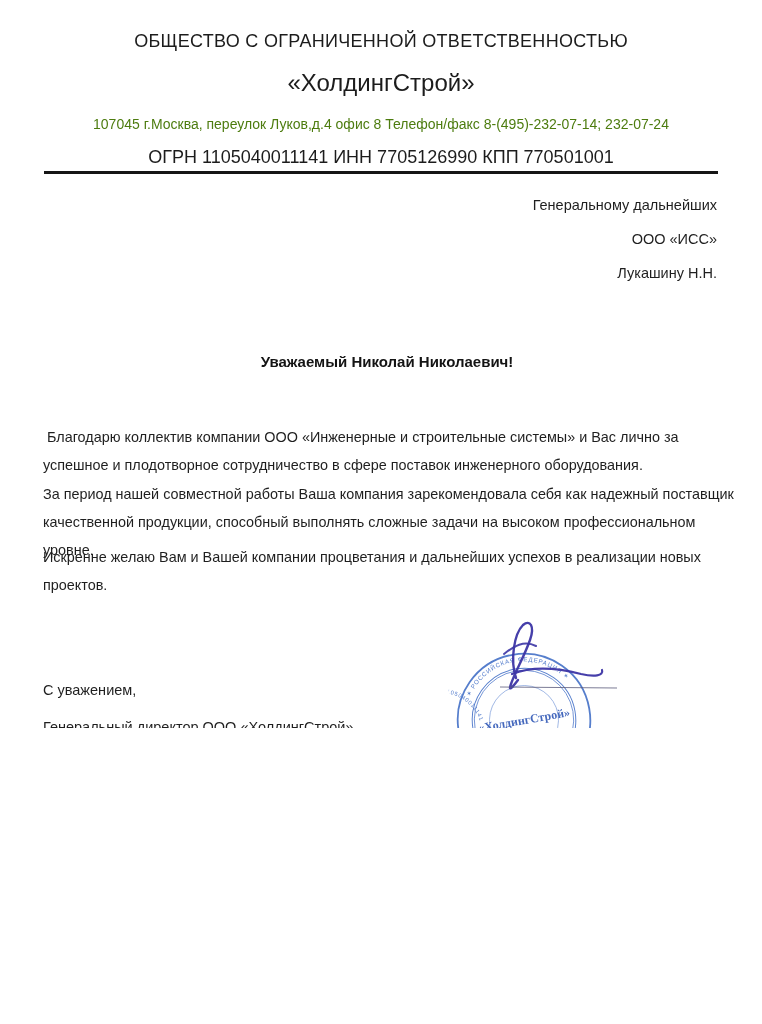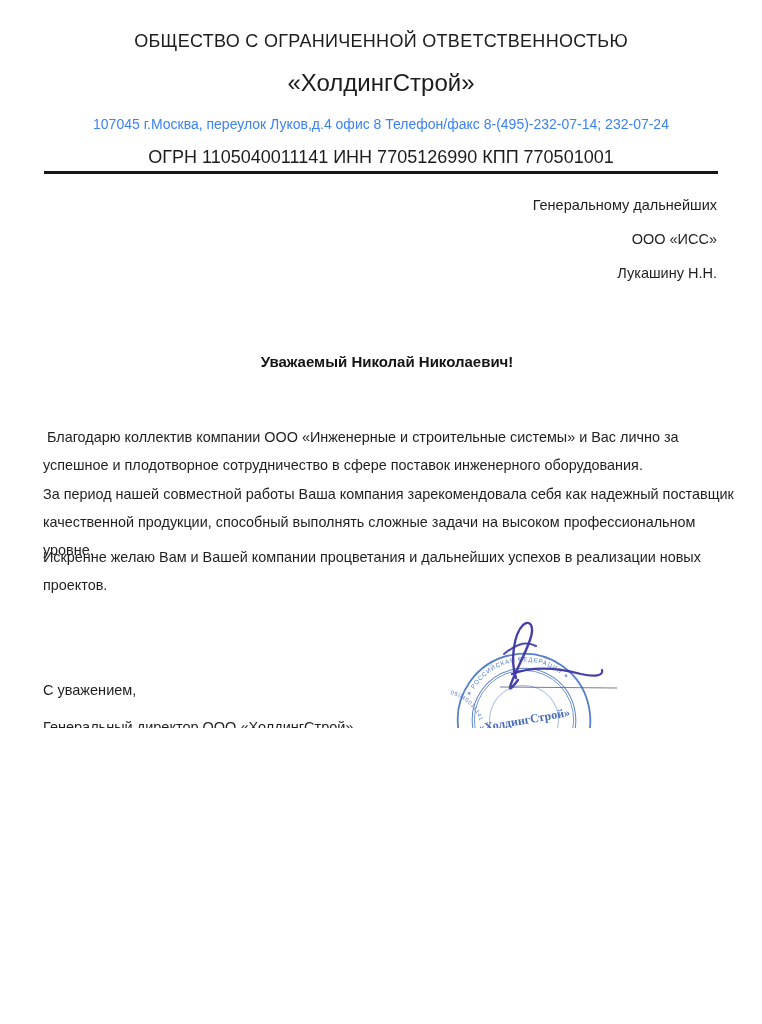--- a/index.html
+++ b/index.html
@@ -21,21 +21,21 @@
     font-size: 18px; letter-spacing: 0.3px; color: #1c1c1c;
   }
   .org-name {
     position: absolute; top: 69px; left: 0; right: 0;
     text-align: center;
     font-size: 24px; color: #1c1c1c;
   }
   .org-address {
     position: absolute; top: 116px; left: 0; right: 0;
     text-align: center;
-    font-size: 14px; color: #3b82f6;
+    font-size: 14px; color: #4d7c0f;
   }
   .org-registration {
     position: absolute; top: 147px; left: 0; right: 0;
     text-align: center;
     font-size: 18px; color: #1c1c1c;
   }
   .header-rule {
     position: absolute; top: 171px; left: 44px; width: 674px;
     height: 3px; background: #161616;
   }

